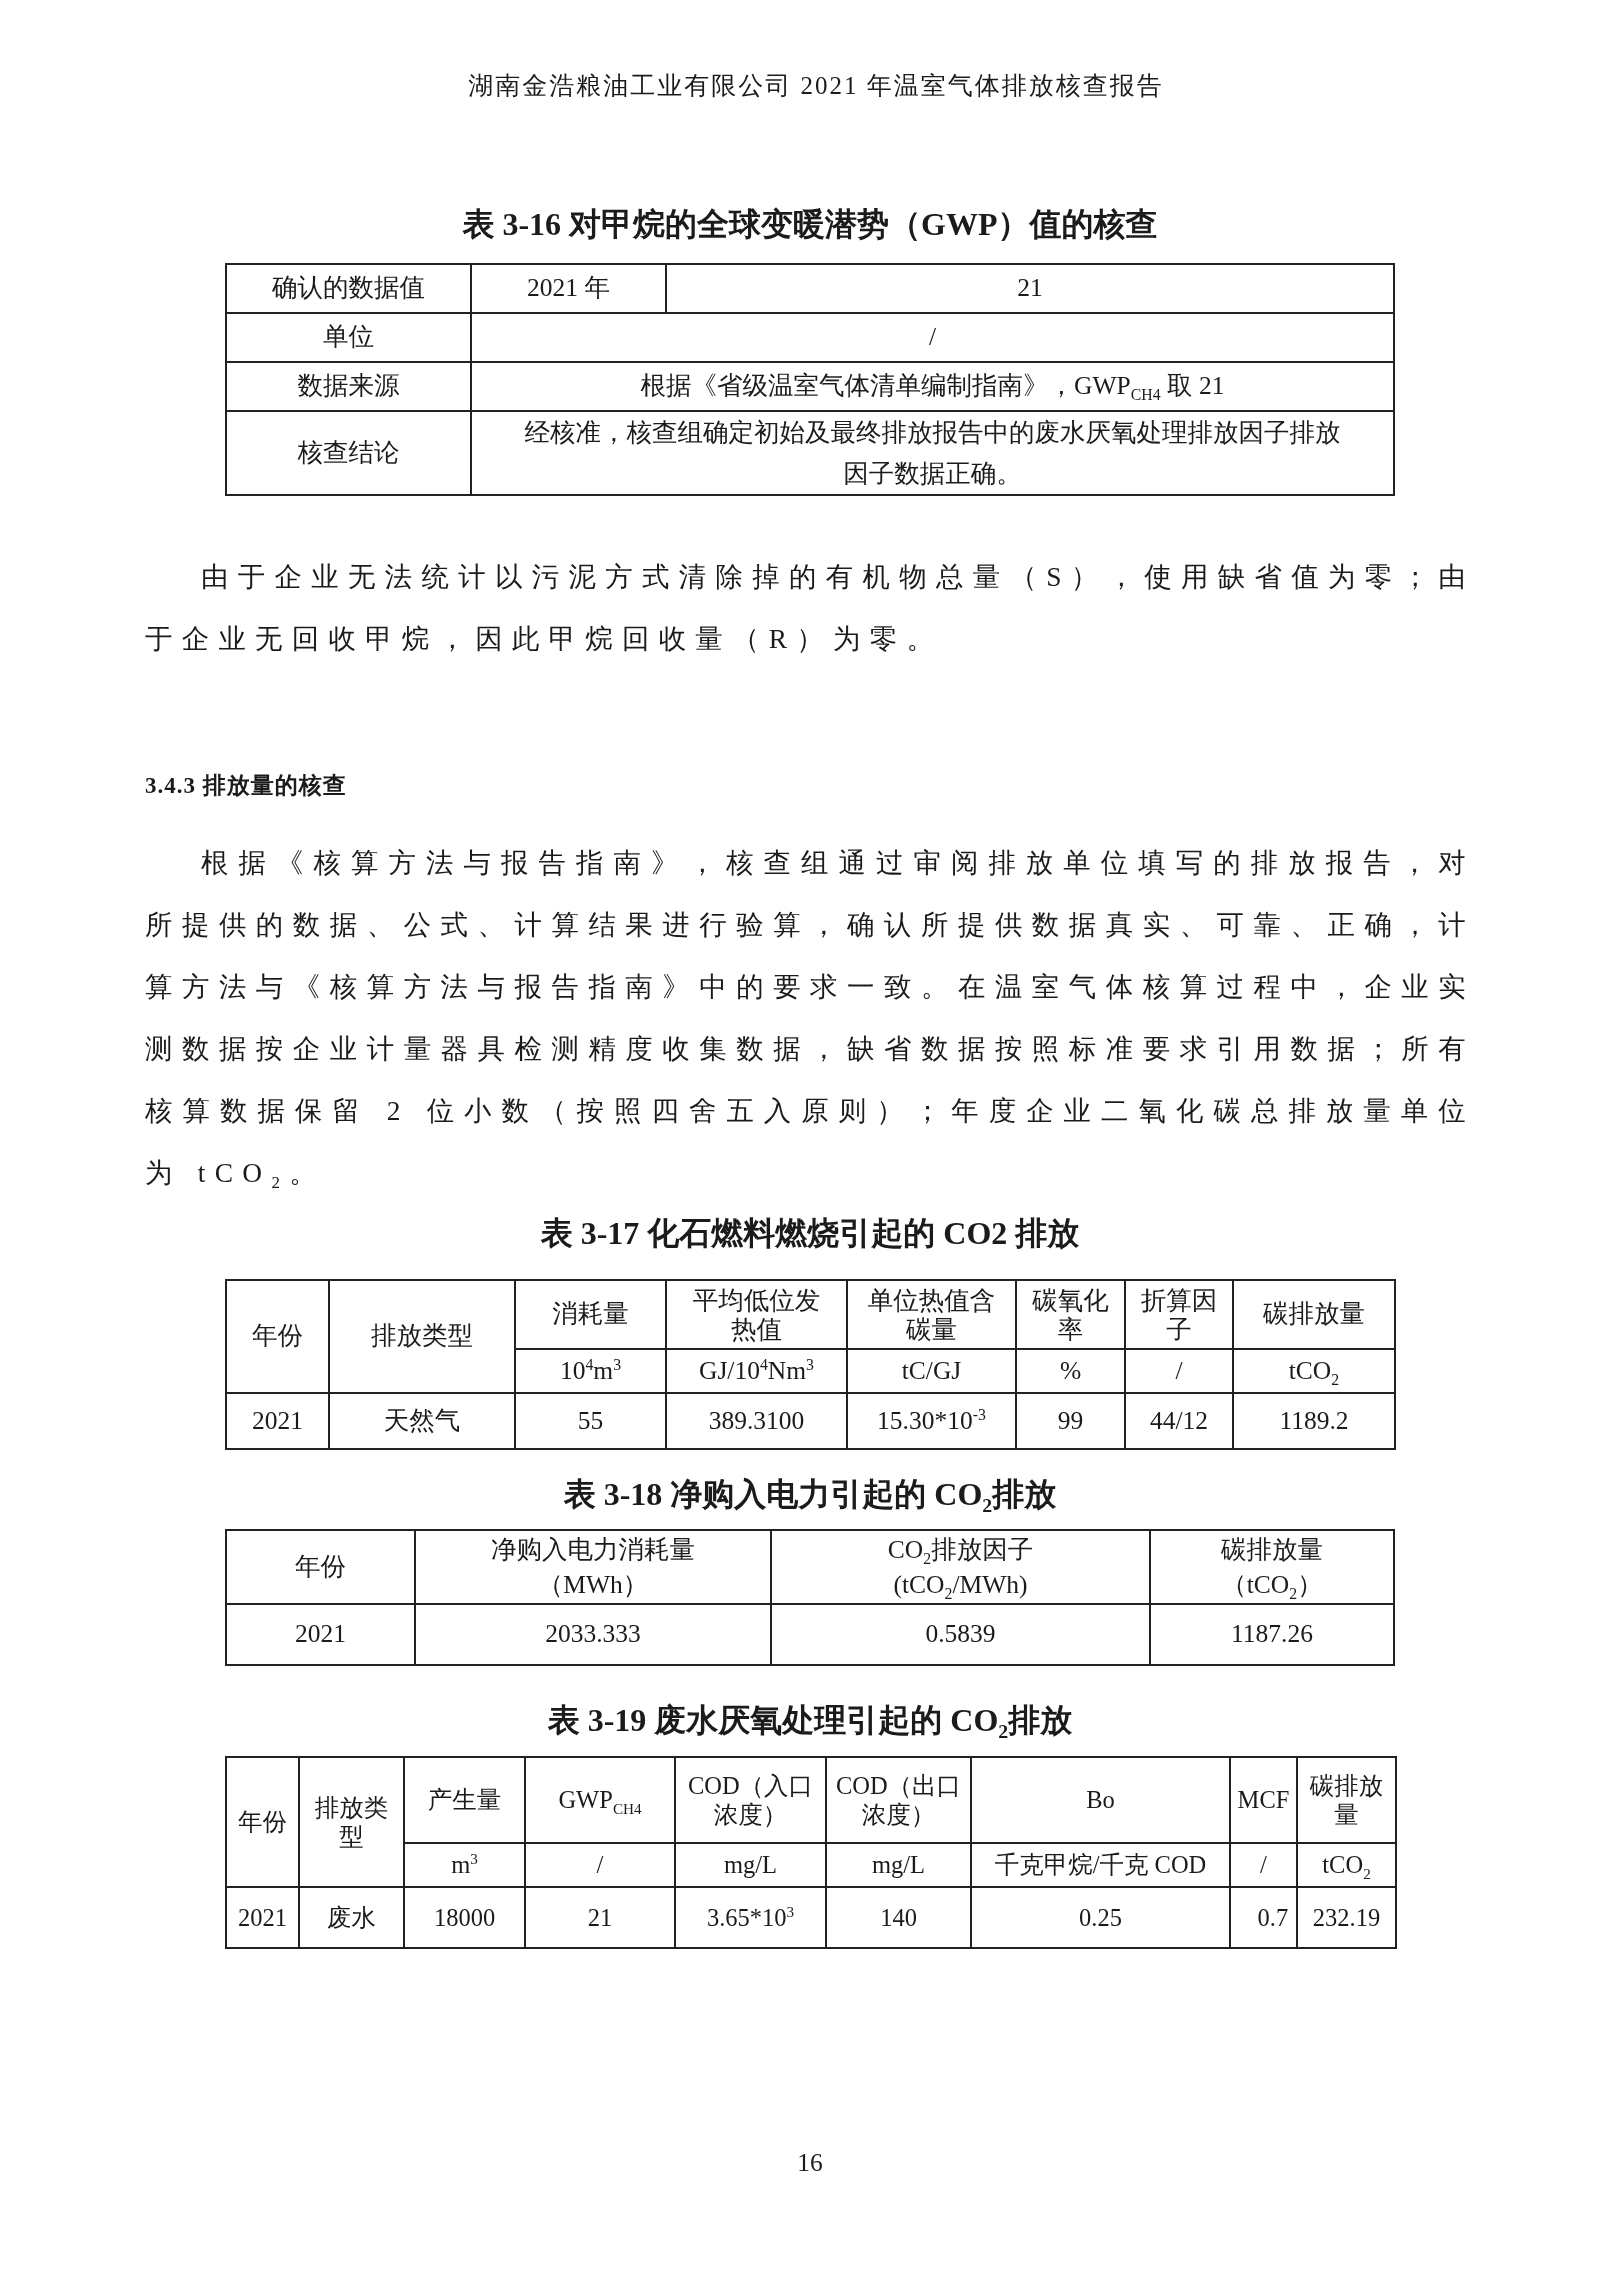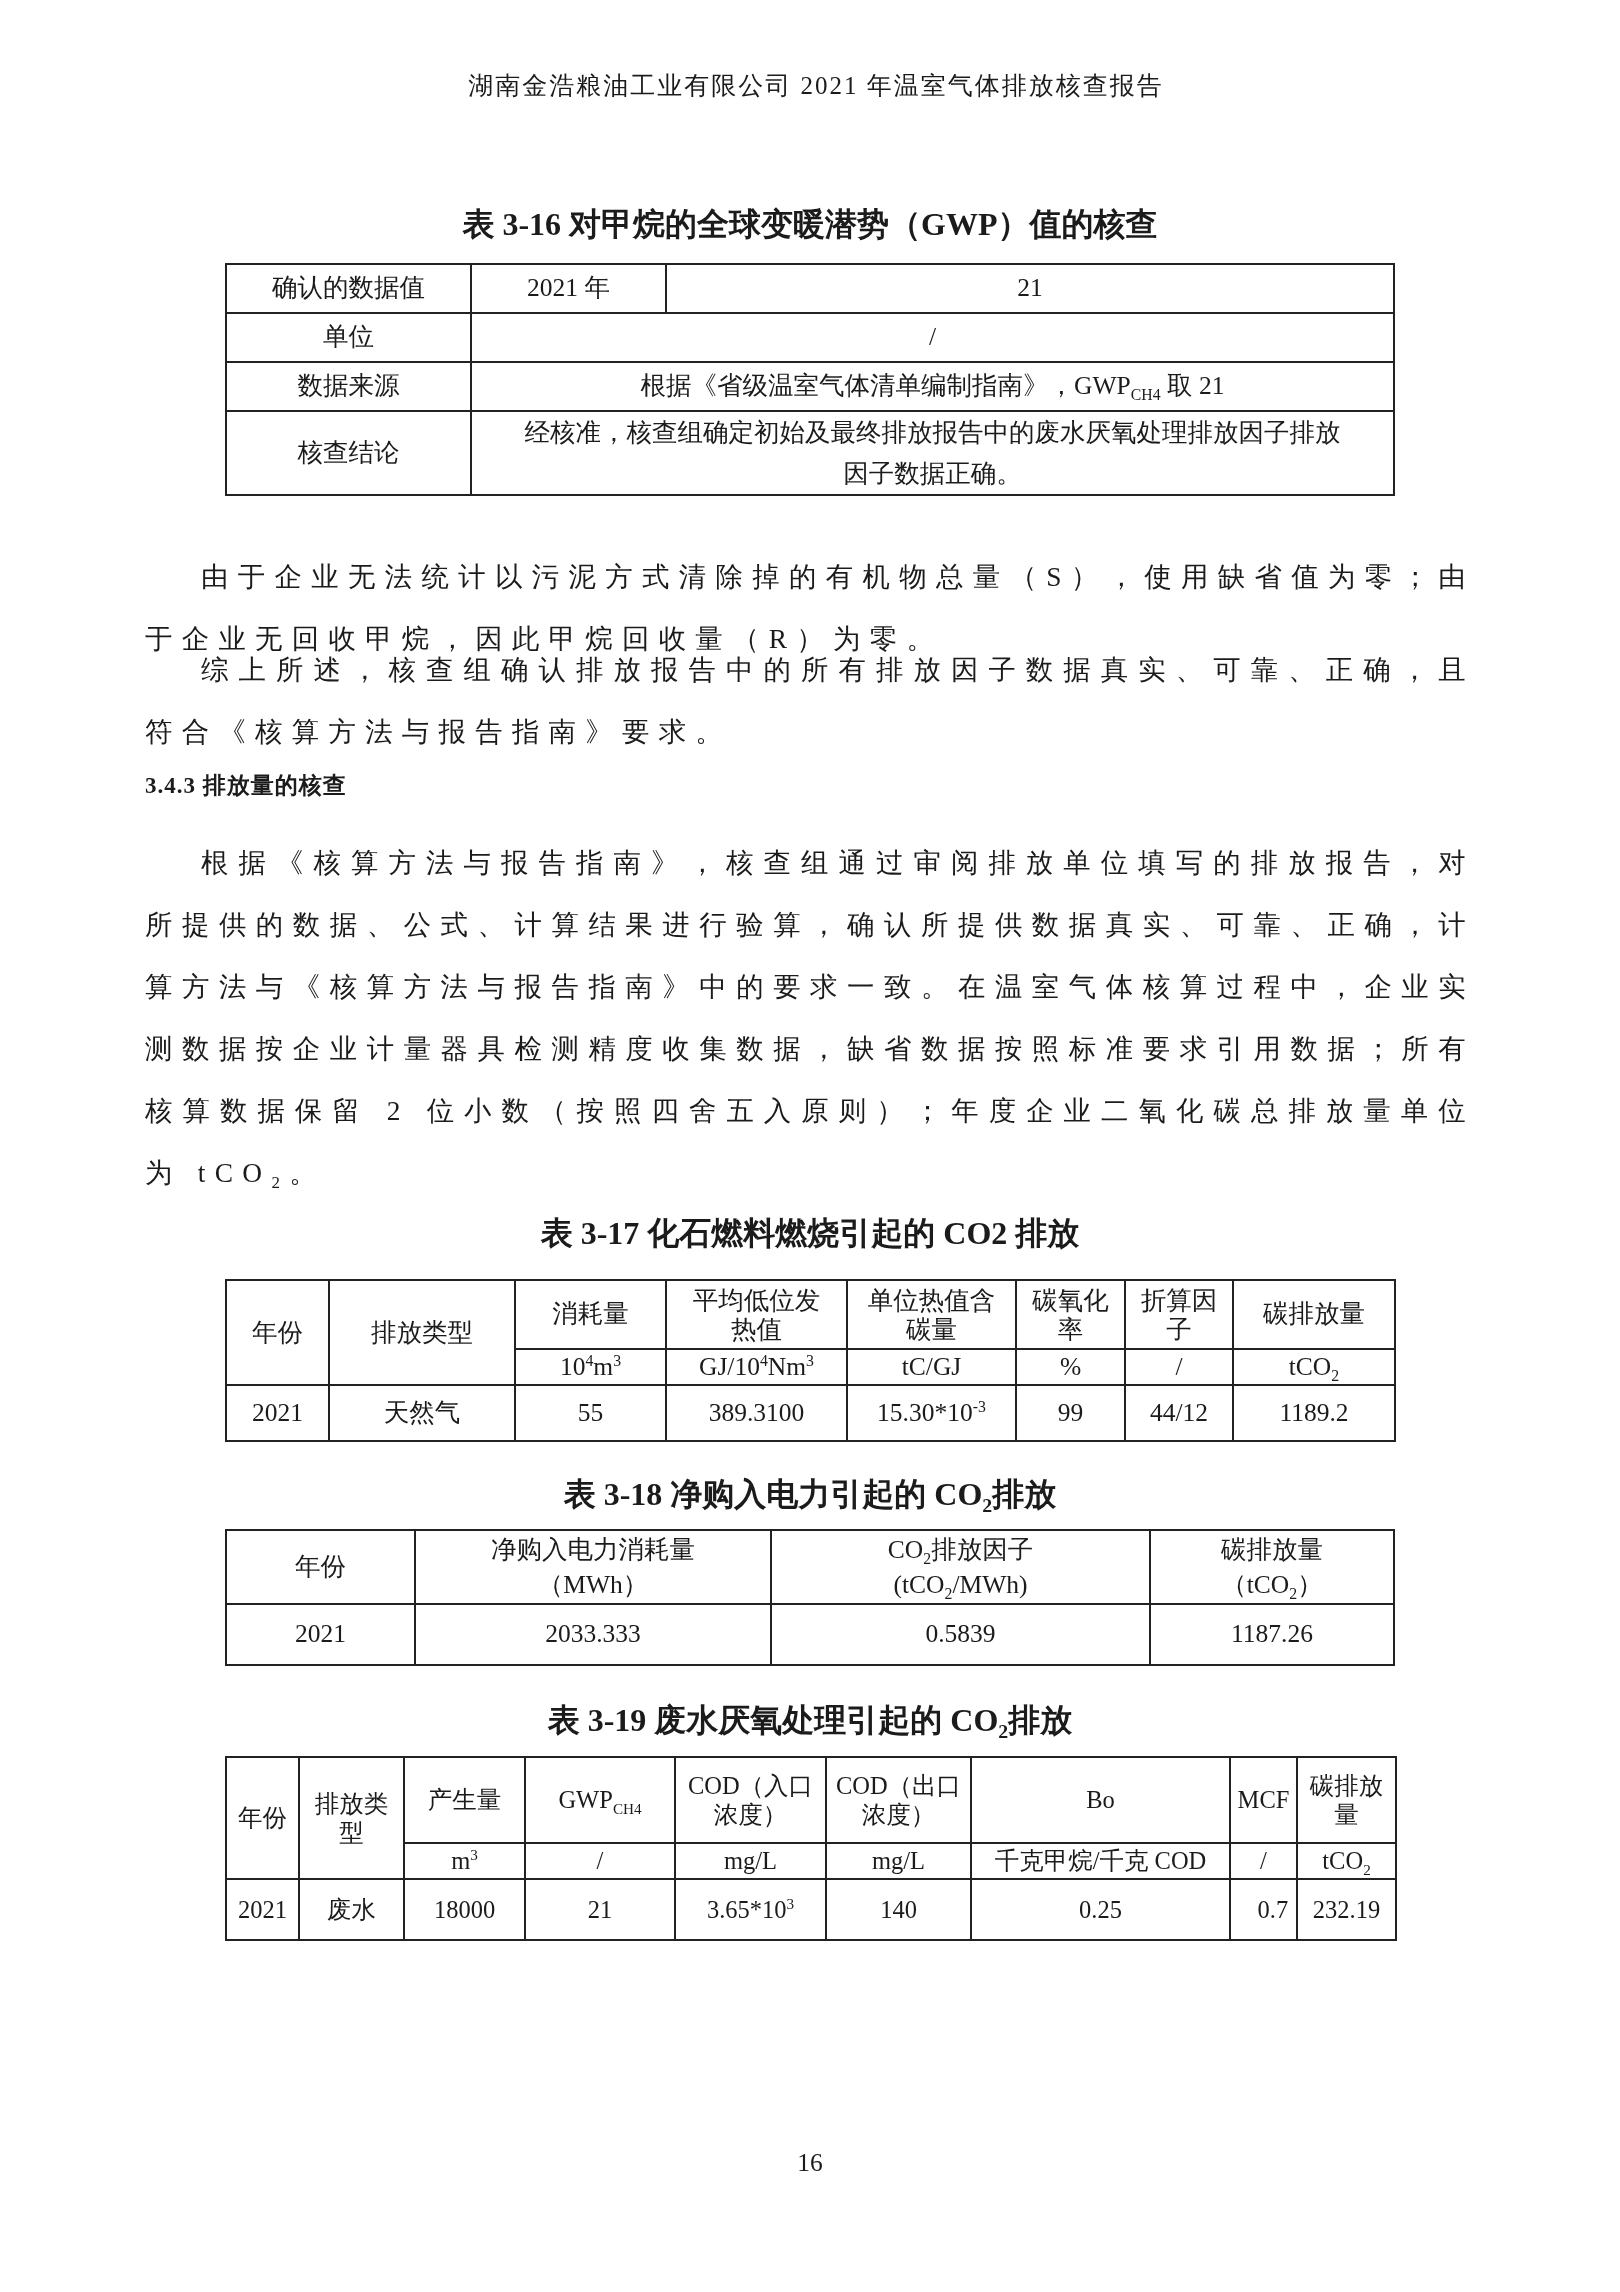--- a/index.html
+++ b/index.html
@@ -31,21 +31,21 @@
     position:absolute; left:225px; width:1168px;
     border-collapse:collapse; table-layout:fixed;
     font-size:25.5px; border:2.9px solid #222;
   }
   .tbl td {
     border:2px solid #222; text-align:center; vertical-align:middle;
     padding:0 3.9px; line-height:1.35; overflow:hidden;
   }
   .tbl .thick-top td { border-top:2.9px solid #222; }
   .h50 td { height:49px; } .h84 td { height:82px; }
-  .h70 td { height:69px; } .h53 td { height:36px; }
+  .h70 td { height:69px; } .h53 td { height:44px; }
   .h57 td { height:56px; } .h76 td { height:74px; }
   .h62 td { height:61px; } .h88 td { height:86px; }
   .tbl td.two-line { line-height:29px; }
   td.conclusion-cell { line-height:41px; }
   table.tbl19 { font-size:24.5px; }
   .ar { text-align:right !important; padding-right:7.8px !important; }
   sub, sup { font-size:0.62em; line-height:0; }
   .page-number {
     position:absolute; top:2148px; left:0; width:100%;
     text-align:center; font-size:25.5px;
@@ -80,21 +80,20 @@
       <td colspan="2">根据《省级温室气体清单编制指南》，GWP<sub>CH4</sub> 取 21</td>
     </tr>
     <tr class="h84">
       <td>核查结论</td>
       <td colspan="2" class="conclusion-cell">经核准，核查组确定初始及最终排放报告中的废水厌氧处理排放因子排放<br>因子数据正确。</td>
     </tr>
   </tbody>
     </table>
 
   <div class="para" style="top:546px;">由于企业无法统计以污泥方式清除掉的有机物总量（S），使用缺省值为零；由于企业无回收甲烷，因此甲烷回收量（R）为零。</div>
-  <div class="para" style="top:639px;">综上所述，核查组确认排放报告中的所有排放因子数据真实、可靠、正确，且符合《核算方法与报告指南》要求。</div>
 
   <div class="sec-heading">3.4.3 排放量的核查</div>
 
   <div class="para" style="top:832px;">根据《核算方法与报告指南》，核查组通过审阅排放单位填写的排放报告，对所提供的数据、公式、计算结果进行验算，确认所提供数据真实、可靠、正确，计算方法与《核算方法与报告指南》中的要求一致。在温室气体核算过程中，企业实测数据按企业计量器具检测精度收集数据，缺省数据按照标准要求引用数据；所有核算数据保留 2 位小数（按照四舍五入原则）；年度企业二氧化碳总排放量单位为 tCO<sub>2</sub>。</div>
 
   <div class="caption" style="top:1217px;">表 3-17 化石燃料燃烧引起的 CO2 排放</div>
   <table class="tbl" style="top:1279px;">
     <colgroup>
       <col style="width:103px">
         <col style="width:186px">

